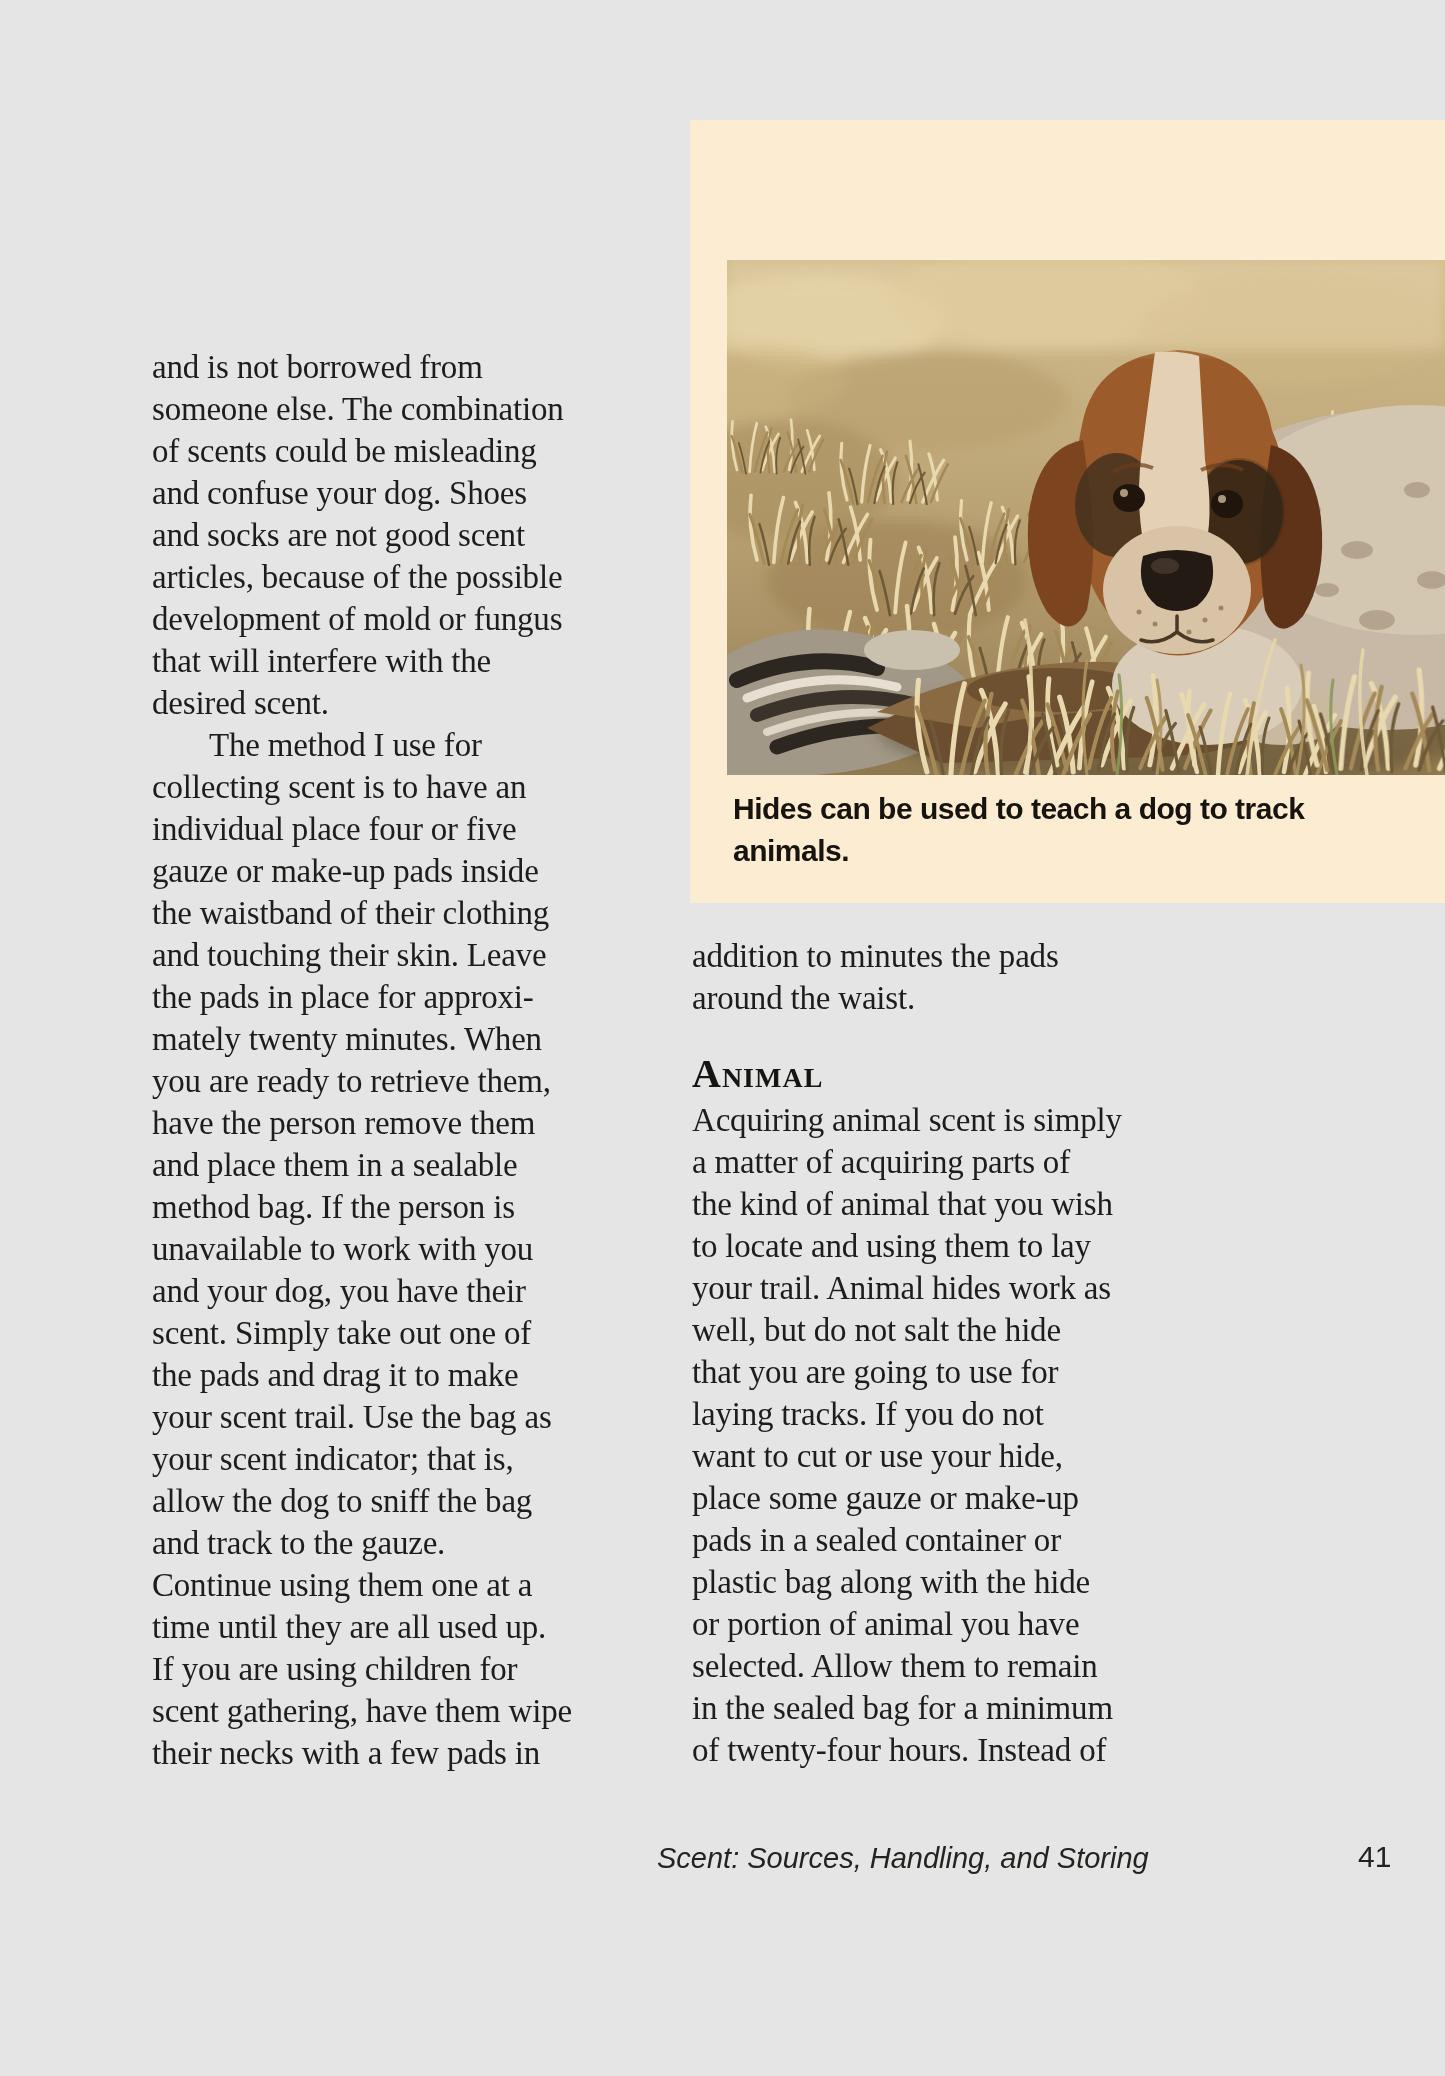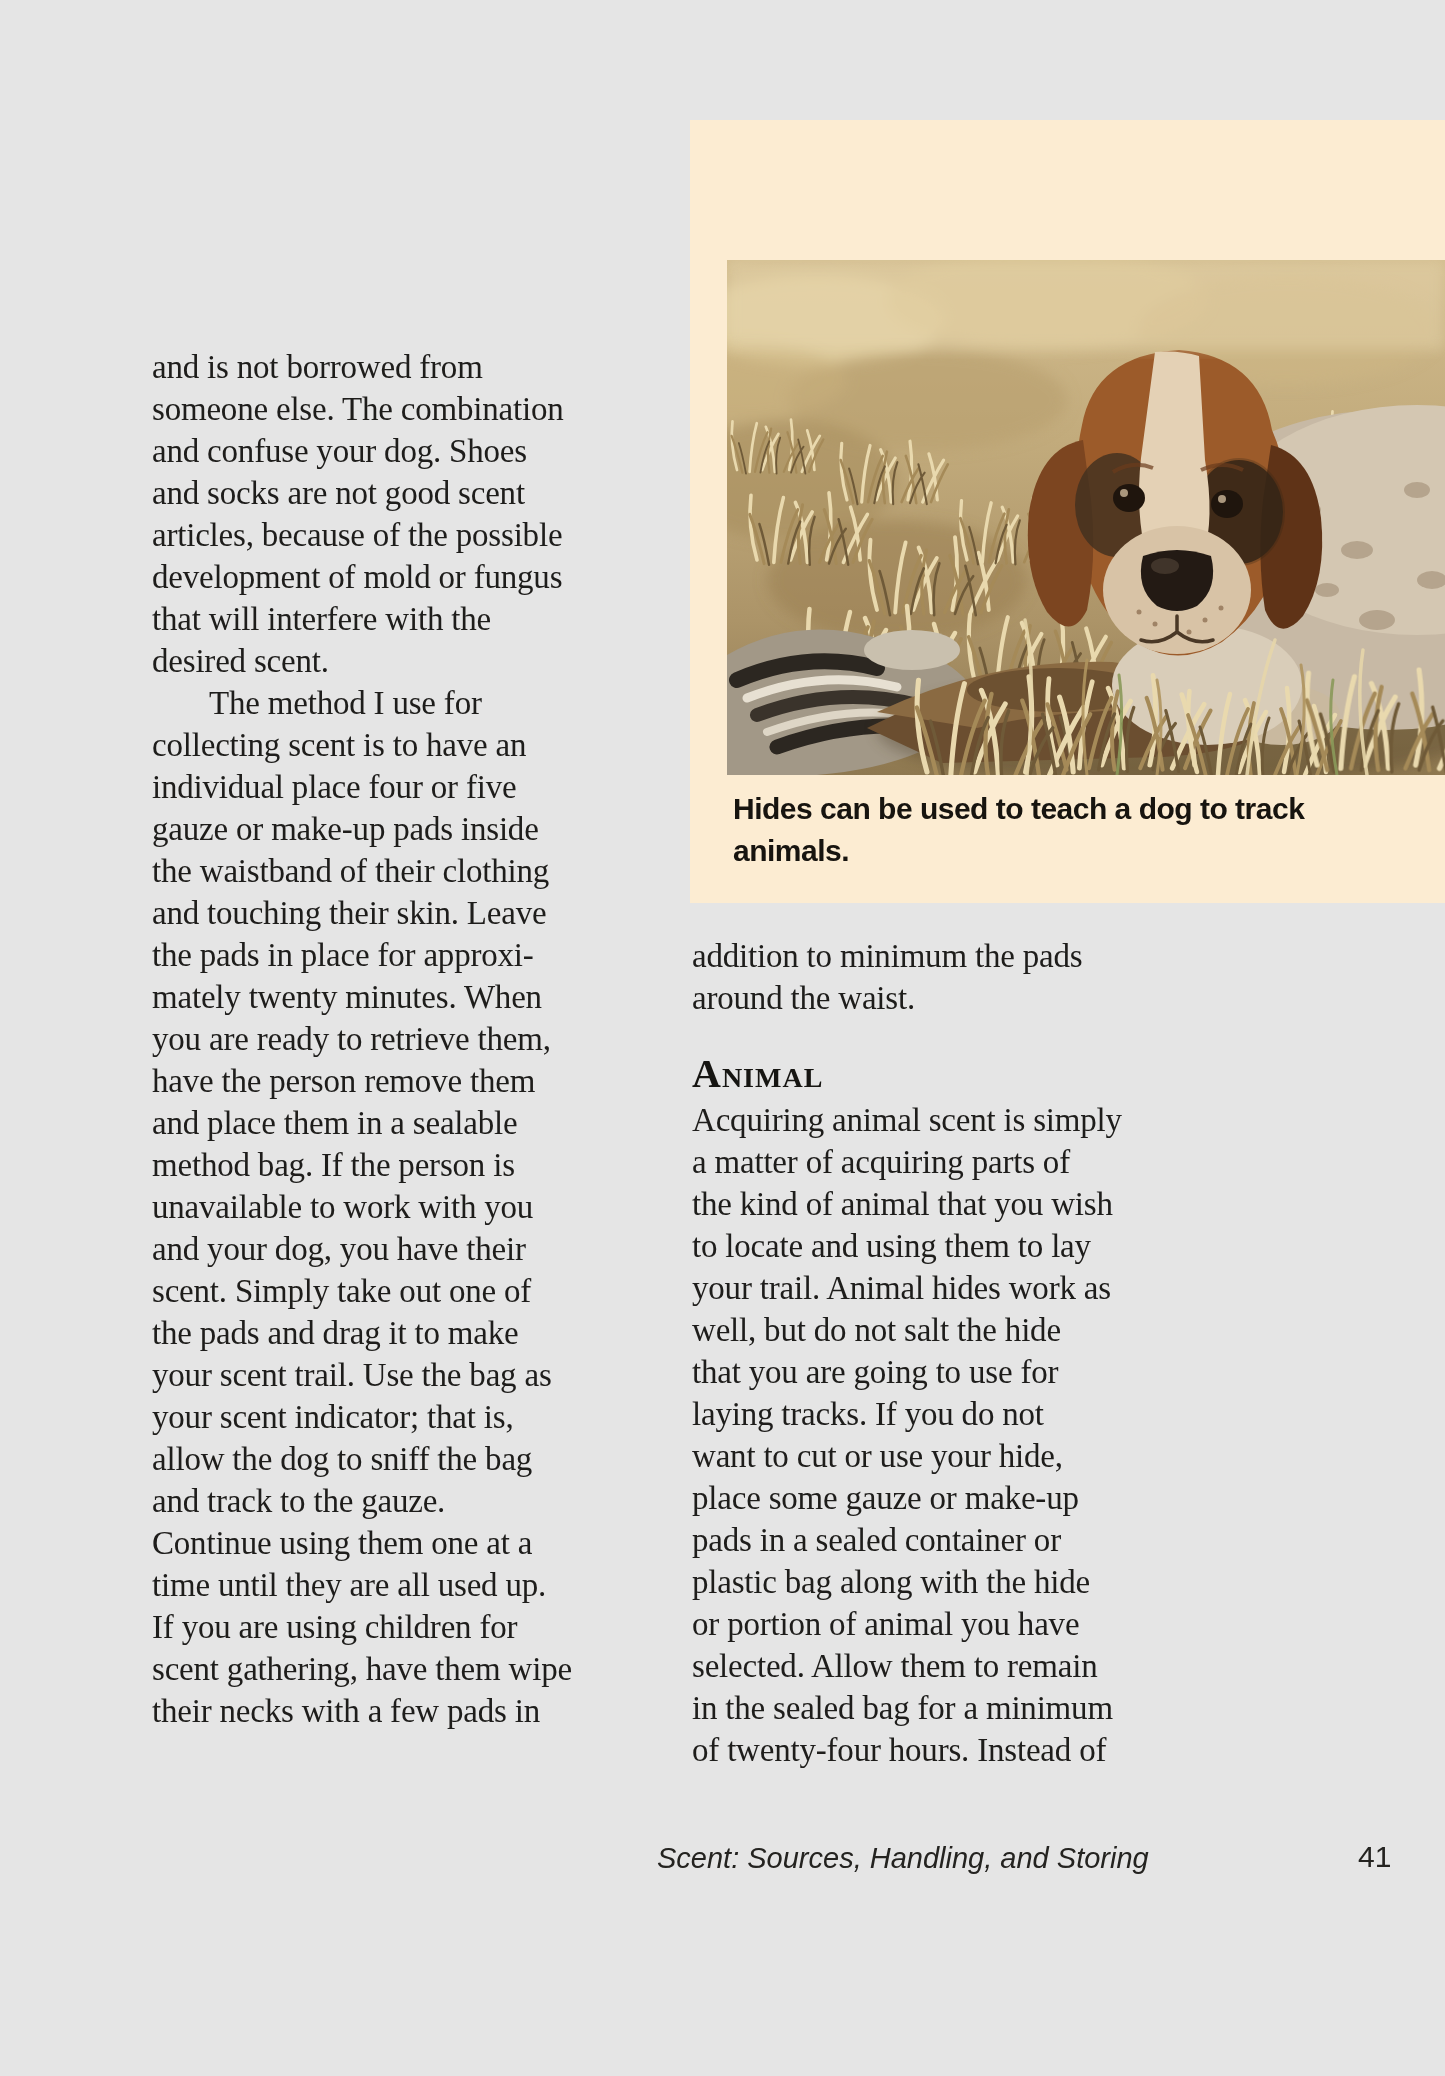--- a/index.html
+++ b/index.html
@@ -70,20 +70,21 @@
   }
 </style>
 </head>
 <body>
 
 <div class="page">
 
   <div class="textcol" id="left-col">
       <div class="tline">and is not borrowed from</div>
       <div class="tline">someone else. The combination</div>
+      <div class="tline">of scents could be misleading</div>
       <div class="tline">and confuse your dog. Shoes</div>
       <div class="tline">and socks are not good scent</div>
       <div class="tline">articles, because of the possible</div>
       <div class="tline">development of mold or fungus</div>
       <div class="tline">that will interfere with the</div>
       <div class="tline">desired scent.</div>
       <div class="tline indent">The method I use for</div>
       <div class="tline">collecting scent is to have an</div>
       <div class="tline">individual place four or five</div>
       <div class="tline">gauze or make-up pads inside</div>
@@ -234,21 +235,21 @@
         <rect x="0" y="0" width="718" height="90" fill="#e8d8b0" opacity="0.45" filter="url(#soft)"></rect>
       </svg>
     </div>
     <div class="caption" id="caption">
         <div class="caption-line">Hides can be used to teach a dog to track</div>
         <div class="caption-line">animals.</div>
       </div>
   </div>
 
   <div class="textcol" id="rc-intro">
-      <div class="tline">addition to minimum the pads</div>
+      <div class="tline">addition to minutes the pads</div>
       <div class="tline">around the waist.</div>
     </div>
 
   <h2 class="heading">Animal</h2>
 
   <div class="textcol" id="rc-body">
       <div class="tline">Acquiring animal scent is simply</div>
       <div class="tline">a matter of acquiring parts of</div>
       <div class="tline">the kind of animal that you wish</div>
       <div class="tline">to locate and using them to lay</div>

